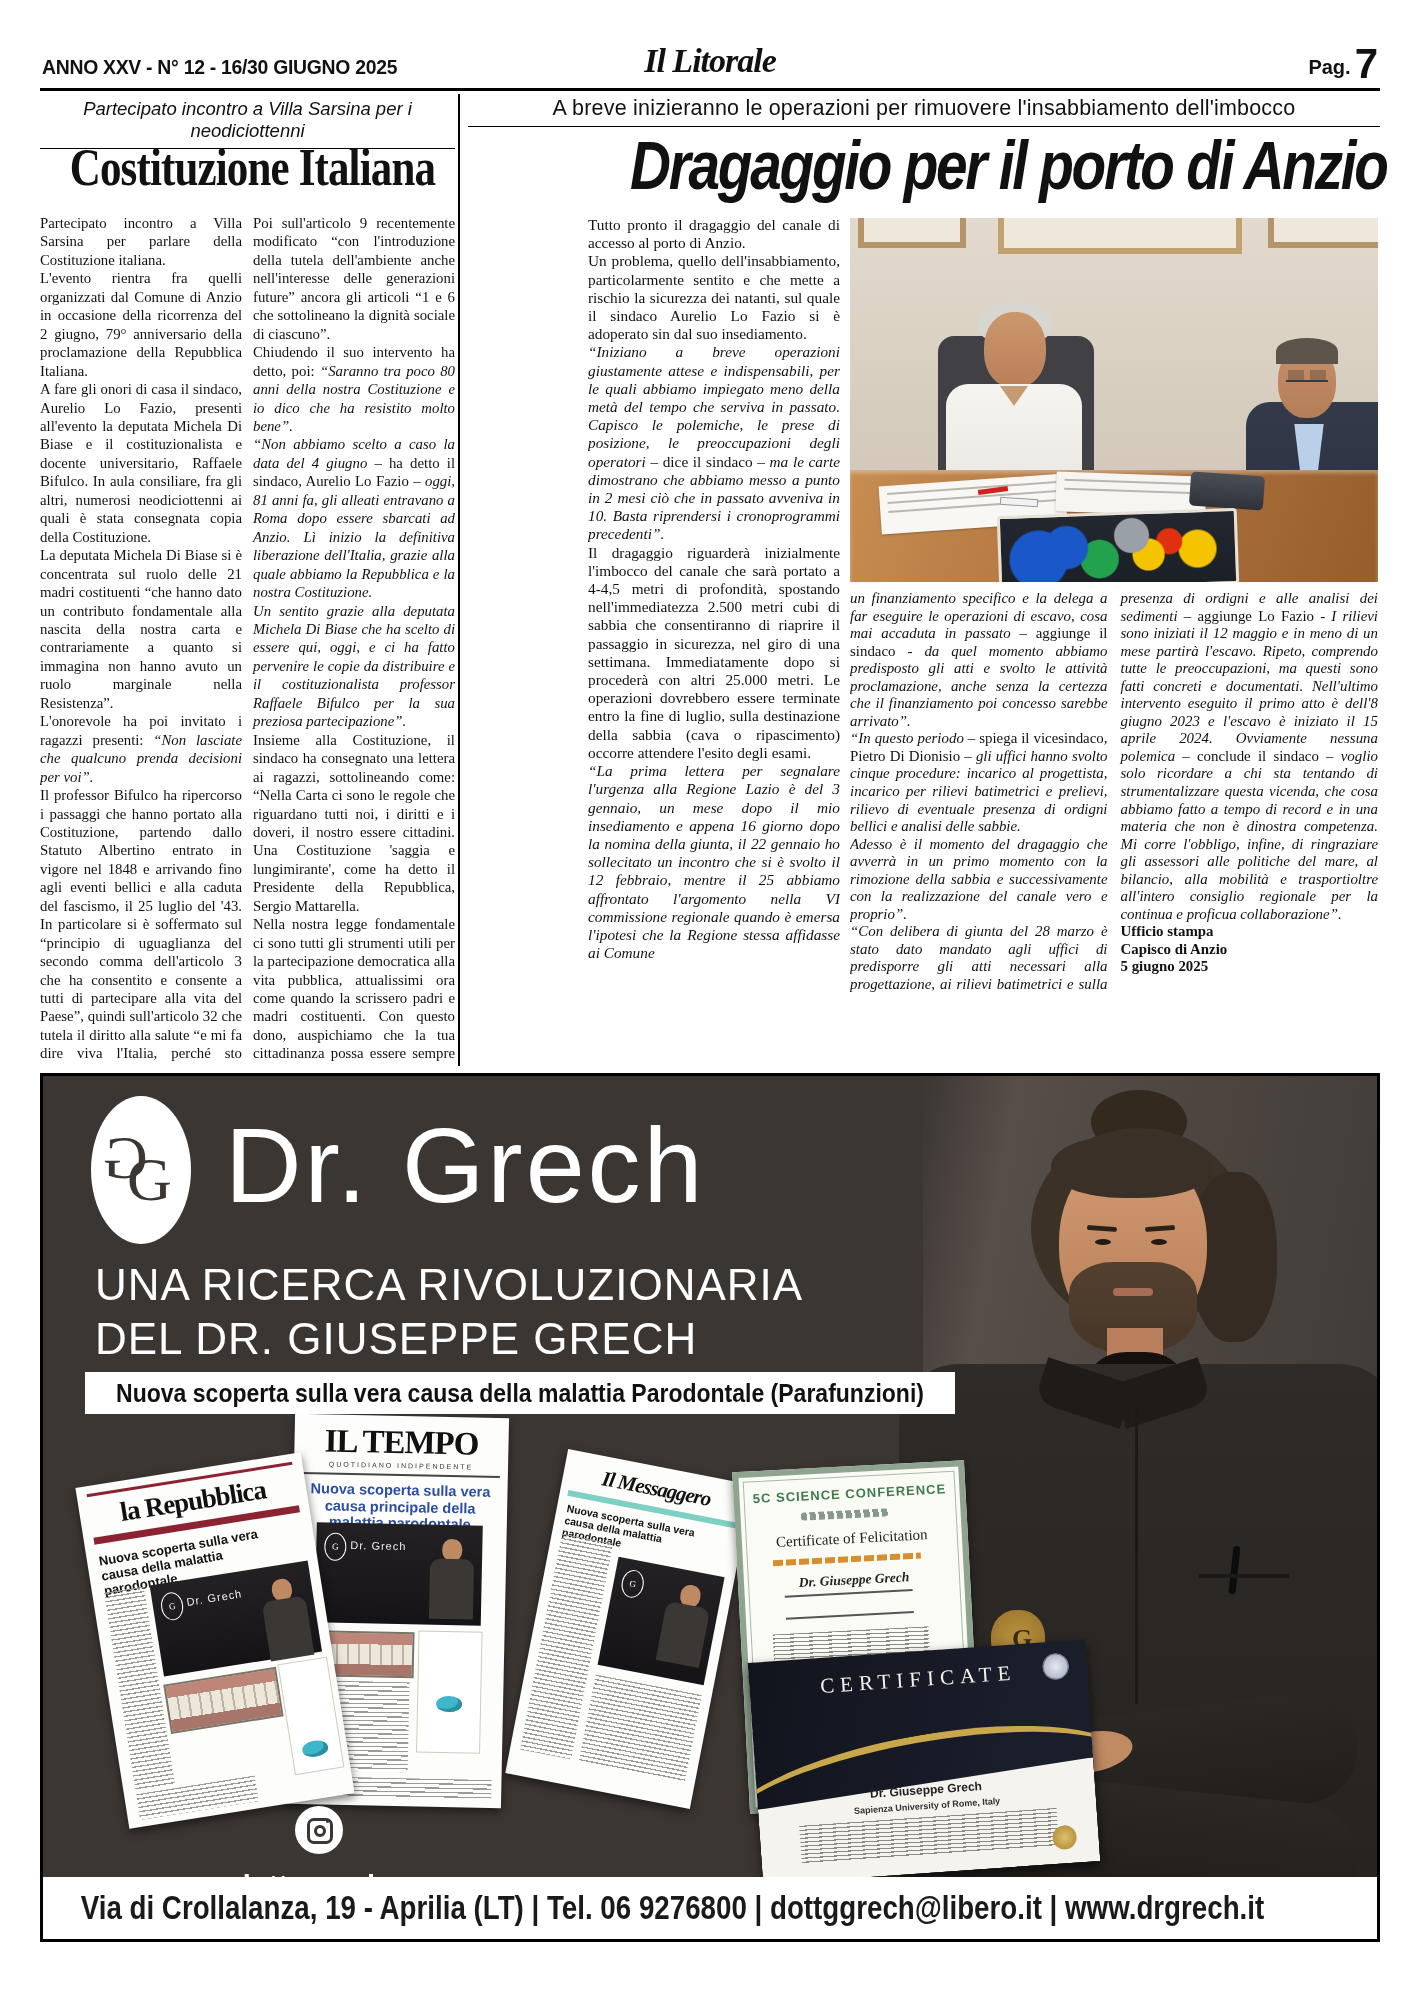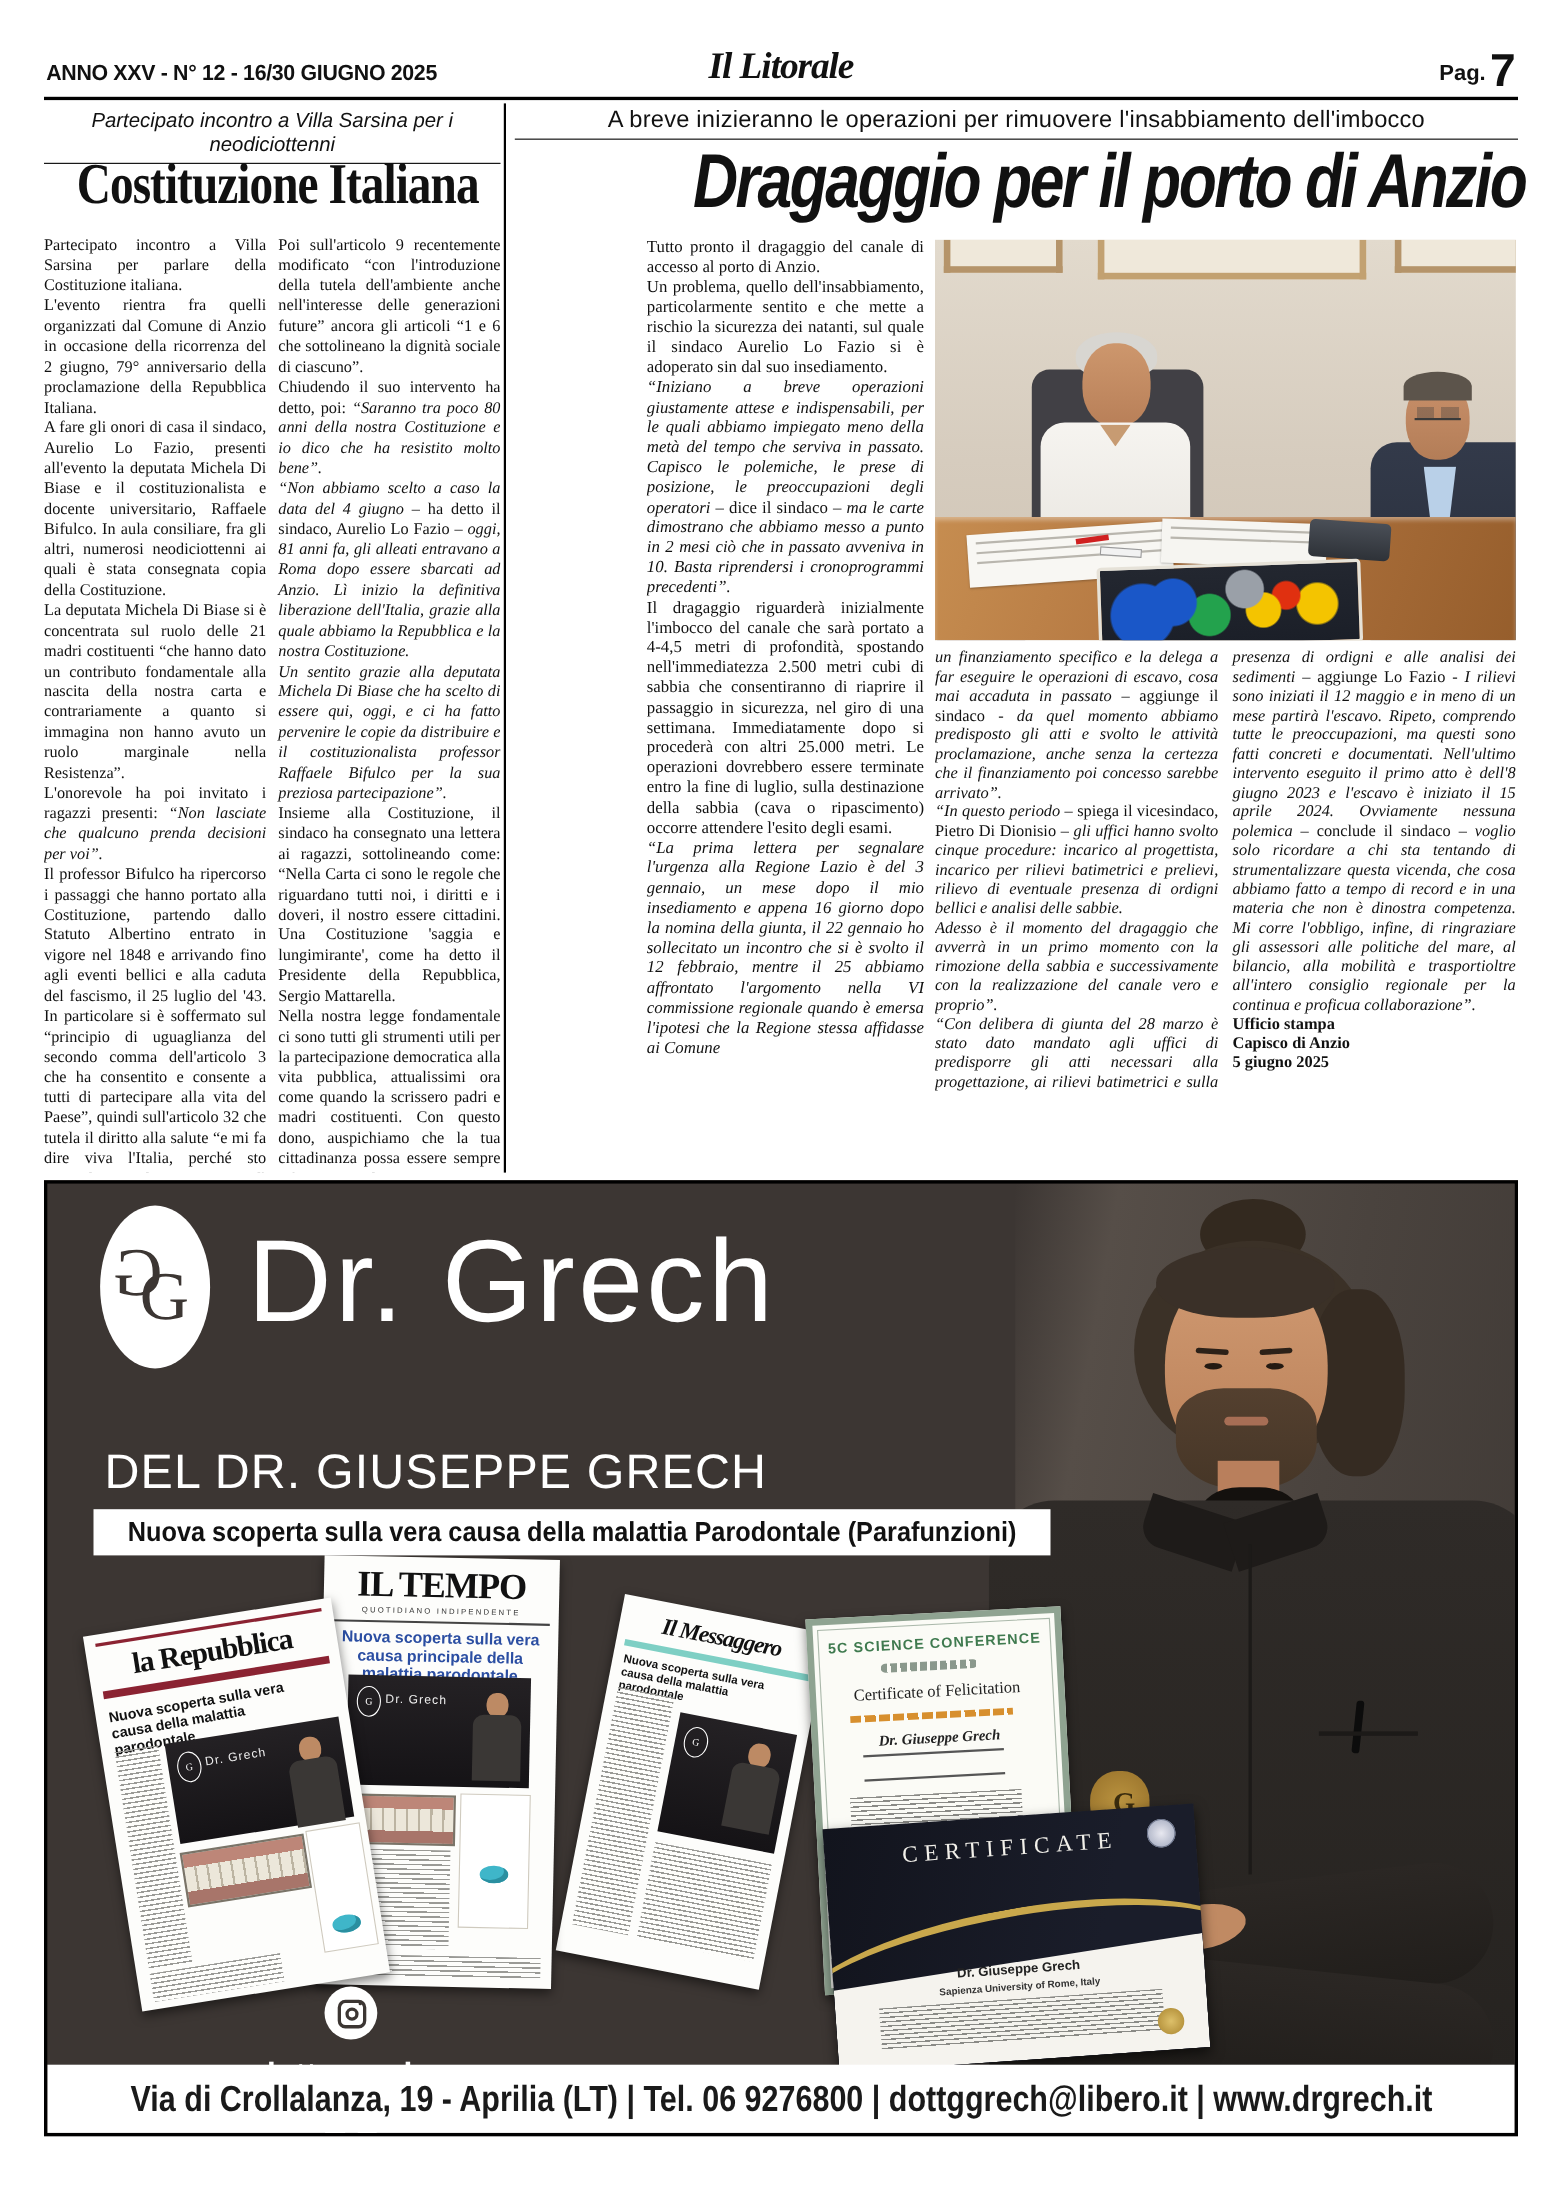--- a/index.html
+++ b/index.html
@@ -214,21 +214,21 @@
   
   .social{position:absolute;left:46px;top:730px;height:58px;display:flex;align-items:center;gap:14px;z-index:6;flex-direction:column;}
   .sicon{width:48px;height:48px;border-radius:50%;background:#fff;position:relative;flex:none;}
   .ig-frame{position:absolute;left:12px;top:12px;width:20px;height:20px;border:3px solid #3c3633;border-radius:7px;}
   .ig-lens{position:absolute;left:19px;top:19px;width:6px;height:6px;border:3px solid #3c3633;border-radius:50%;}
   .ig-dot{position:absolute;left:31px;top:14px;width:3px;height:3px;background:#3c3633;border-radius:50%;}
   .fb-f{position:absolute;left:0;top:0;width:100%;height:100%;color:#3c3633;font-weight:bold;font-size:36px;
     text-align:center;line-height:46px;font-family:"Liberation Sans",sans-serif;}
   .shandle{color:#fff;font-weight:bold;font-size:33px;white-space:nowrap;transform:scaleX(.88);transform-origin:left;}
   .contactbar{position:absolute;left:0;top:801px;width:1334px;height:62px;background:#fff;display:flex;
-    align-items:center;justify-content:center;z-index:7;}
+    align-items:center;justify-content:flex-end;z-index:7;}
   .contactbar span{display:inline-block;font-weight:bold;font-size:33px;color:#1a1a1a;white-space:nowrap;transform:scaleX(.84);}
 </style>
 </head>
 <body>
 
 <div class="sheet">
 
   <div class="hdr-edition">ANNO XXV - N° 12 - 16/30 GIUGNO 2025</div>
   <div class="hdr-mast">Il Litorale</div>
   <div class="hdr-pag">
@@ -345,20 +345,21 @@
         <div class="armbar a2"></div>
         <div class="hand"></div>
       </div>
     </div>
 
     <div class="adlogo">
       <span class="g g1">G</span>
       <span class="g g2">G</span>
     </div>
     <div class="adbrand">Dr. Grech</div>
+    <div class="adtitle t1">UNA RICERCA RIVOLUZIONARIA</div>
     <div class="adtitle t2">DEL DR. GIUSEPPE GRECH</div>
     <div class="adbanner">
         <span>Nuova scoperta sulla vera causa della malattia Parodontale (Parafunzioni)</span>
       </div>
 
     <div class="clip clip-rep">
       <div class="rep-topline"></div>
       <div class="rep-mast">la Repubblica</div>
       <div class="rep-bar"></div>
       <div class="rep-head clip-head">Nuova scoperta sulla vera causa della malattia parodontale</div>

